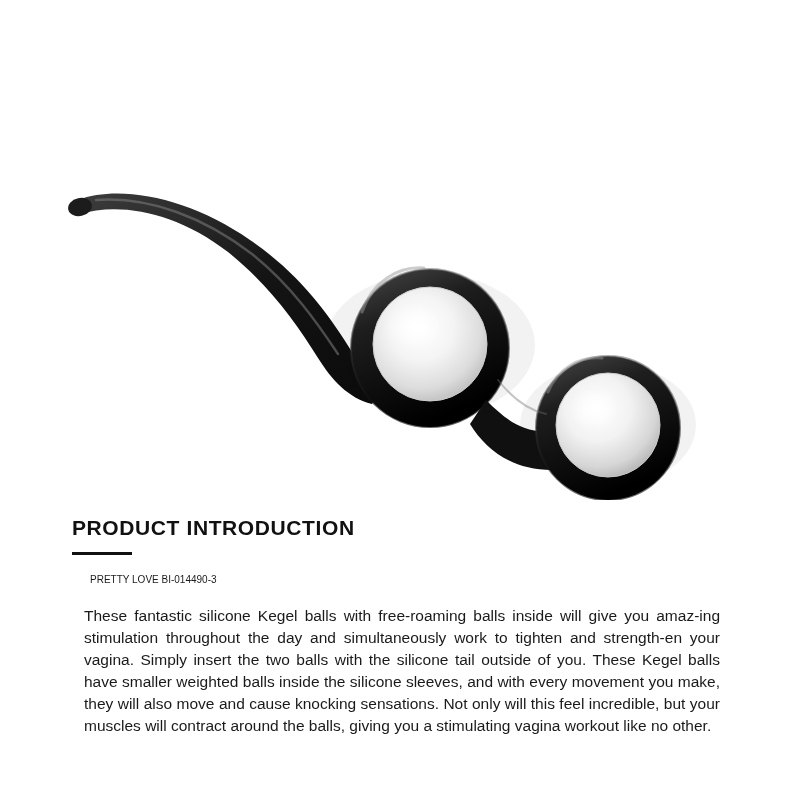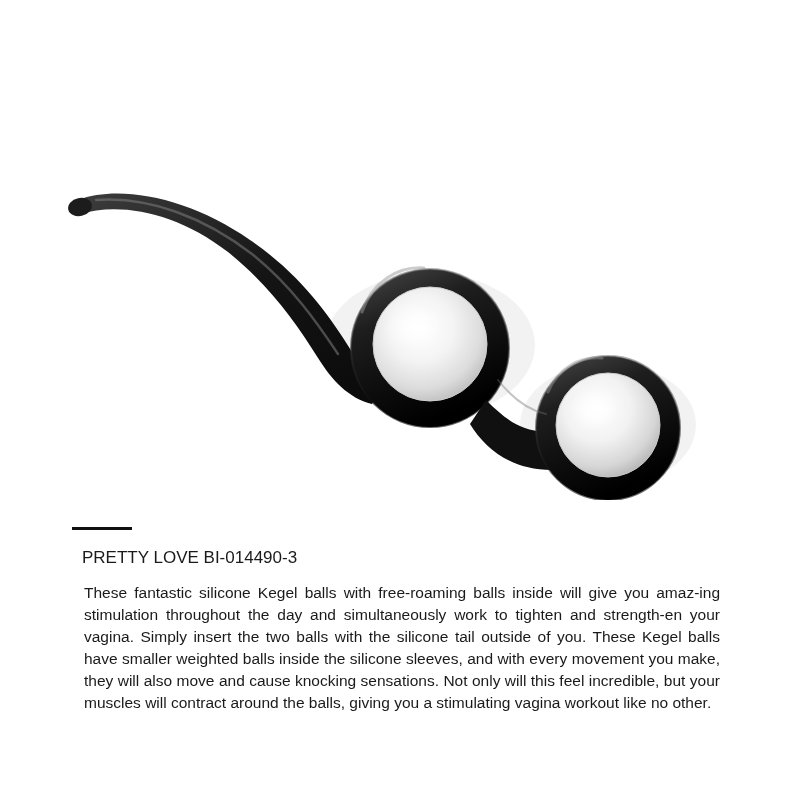--- a/index.html
+++ b/index.html
@@ -50,24 +50,24 @@
     margin: 0;
     line-height: 1.2;
   }
   .title-rule {
     width: 60px;
     height: 3px;
     background: #111111;
     margin: 12px 0 16px 0;
   }
   .model-line {
-    font-size: 17px;
+    font-size: 10px;
     line-height: 1.42;
     color: #1a1a1a;
-    margin: 10px;
+    margin: 18px;
   }
   .description {
     font-size: 15.5px;
     line-height: 1.42;
     color: #1a1a1a;
     margin: 12px;
     text-align: justify;
     text-justify: inter-word;
     hyphens: manual;
   }
@@ -151,18 +151,19 @@
         <ellipse cx="594" cy="409" rx="25" ry="21" fill="url(#glossGrad)"></ellipse>
 
         <path d="M362 312 C 372 282, 398 266, 424 268" fill="none" stroke="#9a9a9a" stroke-width="3" stroke-linecap="round" opacity="0.5"></path>
         <path d="M548 392 C 558 368, 580 356, 602 358" fill="none" stroke="#9a9a9a" stroke-width="3" stroke-linecap="round" opacity="0.45"></path>
         <path d="M498 380 C 512 398, 528 410, 546 414" fill="none" stroke="#6d6d6d" stroke-width="2" stroke-linecap="round" opacity="0.4"></path>
       </g>
     </svg>
   </div>
 
   <div class="info-block">
+    <h2 class="section-title">PRODUCT INTRODUCTION</h2>
     <div class="title-rule"></div>
     <p class="model-line">PRETTY LOVE BI-014490-3</p>
     <p class="description">These fantastic silicone Kegel balls with free-roaming balls inside will give you amaz-ing stimulation throughout the day and simultaneously work to tighten and strength-en your vagina. Simply insert the two balls with the silicone tail outside of you. These Kegel balls have smaller weighted balls inside the silicone sleeves, and with every movement you make, they will also move and cause knocking sensations. Not only will this feel incredible, but your muscles will contract around the balls, giving you a stimulating vagina workout like no other.</p>
   </div>
 
 </div>
 
 </body></html>

